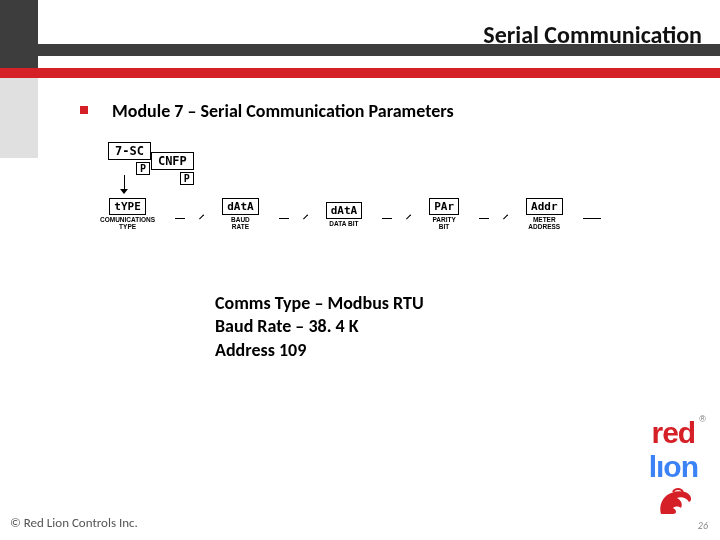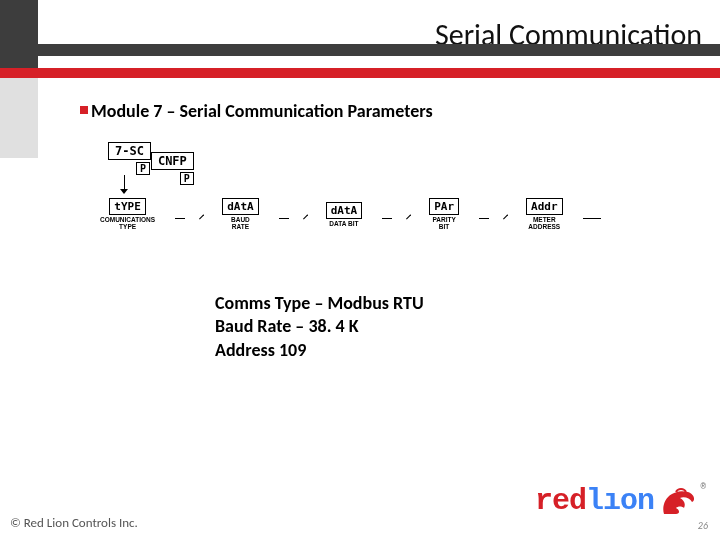--- a/index.html
+++ b/index.html
@@ -13,22 +13,22 @@
   }
   .title-area {
     height: 68px;
     display: flex;
     align-items: center;
     justify-content: flex-end;
     padding-right: 18px;
     background: linear-gradient(to right, #3d3d3d 0px, #3d3d3d 38px, #fff 38px);
   }
   .title-area h1 {
-    font-size: 30px;
-    font-weight: 400;
+    font-size: 24px;
+    font-weight: 700;
     color: #111;
   }
   .dark-band {
     height: 12px;
     background: #3d3d3d;
     width: 100%;
     margin-top: -12px;
     position: absolute;
     top: 56px;
   }
@@ -49,21 +49,21 @@
   }
   .content {
     position: absolute;
     top: 100px;
     left: 80px;
     right: 20px;
   }
   .bullet-row {
     display: flex;
     align-items: flex-start;
-    gap: 3px;
+    gap: 24px;
   }
   .bullet {
     width: 8px;
     height: 8px;
     background: #d62027;
     margin-top: 6px;
     flex: none;
   }
   .bullet-text {
     font-size: 18px;
@@ -175,21 +175,22 @@
     font-size: 10px;
     color: #888;
     font-style: italic;
   }
   .logo {
     position: absolute;
     bottom: 22px;
     right: 22px;
     display: flex;
     align-items: center;
-    font-family: Liberation Mono, monospace;
+    font-family: Liberation Sans, sans-serif;
+    flex-direction: column;
   }
   .logo .text {
     font-size: 30px;
     font-weight: 900;
     color: #3b82f6;
     letter-spacing: -1px;
   }
   .logo .rtext { color: #d62027; }
   .lion {
     width: 40px;

